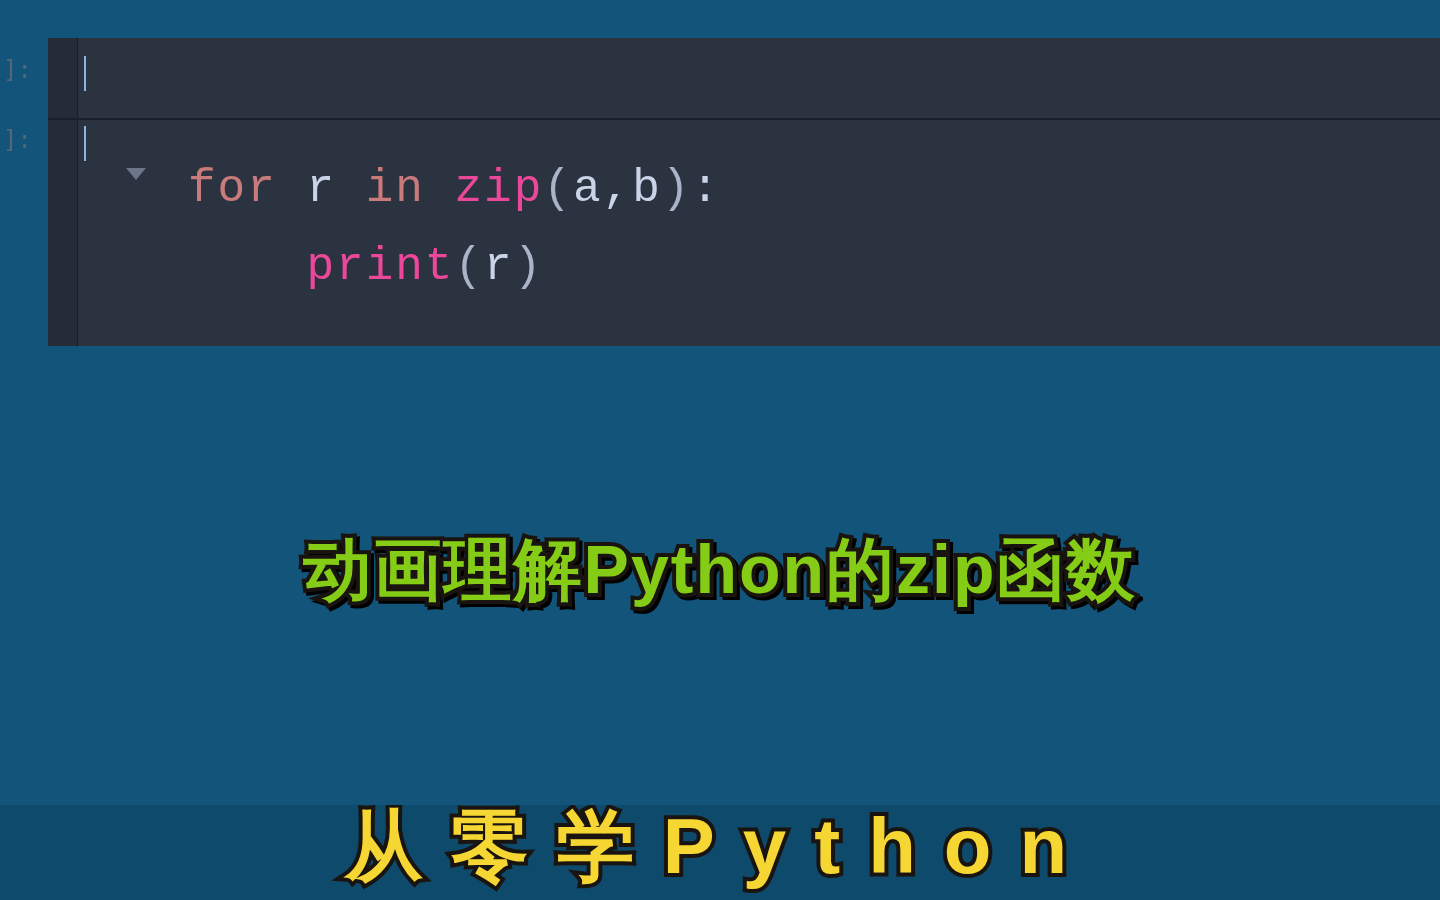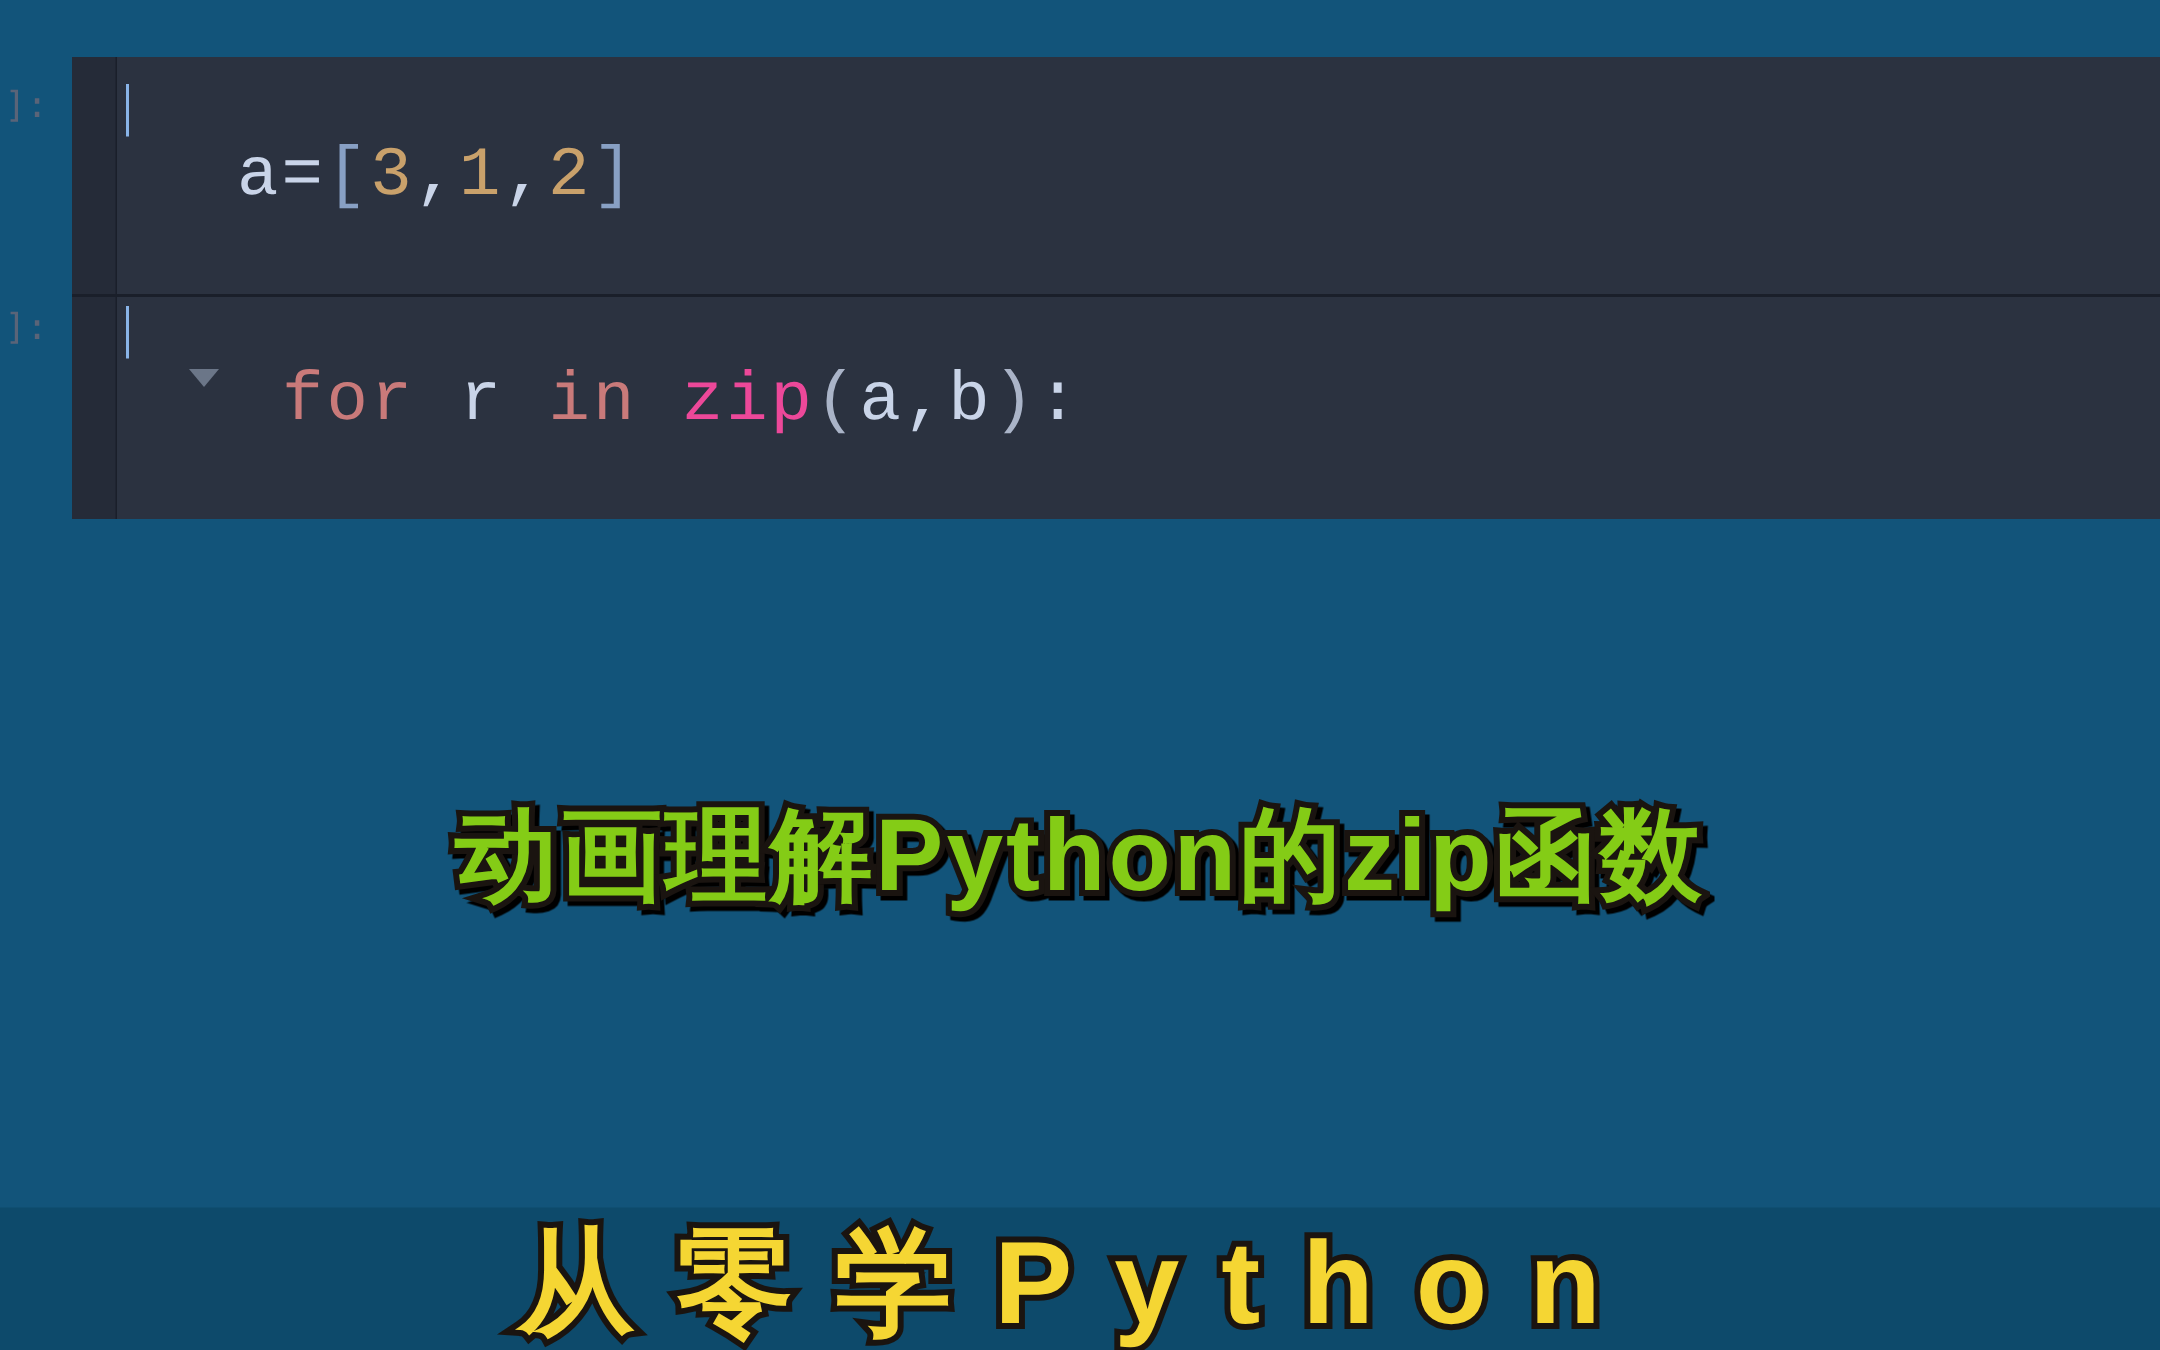--- a/index.html
+++ b/index.html
@@ -100,21 +100,21 @@
     }
     
     .bottom-banner {
       position: absolute;
       bottom: 0;
       left: 0;
       right: 0;
       height: 95px;
       background: #0d4a6b;
       display: flex;
-      align-items: center;
+      align-items: flex-end;
       justify-content: center;
       padding-top: 8px;
       overflow: hidden;
     }
     
     .bottom-text {
       font-family: 'Arial Black', 'Microsoft YaHei', sans-serif;
       font-weight: 900;
       font-size: 78px;
       color: #f5d633;
@@ -155,34 +155,34 @@
 <body>
 
 <div class="editor-container">
 
   <div class="code-cell cell-1">
     <div class="prompt-bracket">]:</div>
     <div class="cell-gutter">
       <div class="cursor-line"></div>
     </div>
     <div class="code-content">
-      <div class="code-line"><span class="tok-var">a</span><span class="tok-op">=</span><span class="tok-bracket">[</span><span class="tok-num">3</span><span class="tok-comma">,</span><span class="tok-num">1</span><span class="tok-comma">,</span><span class="tok-num">2</span><span class="tok-bracket">]</span></div>
     </div>
   </div>
 
   <div class="separator"></div>
 
   <div class="code-cell cell-2 cell-2-wrapper">
     <div class="prompt-bracket" style="top:6px;">]:</div>
     <div class="cell-gutter">
       <div class="cursor-line"></div>
     </div>
     <div class="cell-2-fold"></div>
     <div class="code-content" style="padding-top:30px; padding-left:110px;">
       <div class="code-line"><span class="tok-keyword">for</span><span> </span><span class="tok-var">r</span><span> </span><span class="tok-keyword">in</span><span> </span><span class="tok-builtin">zip</span><span class="tok-paren">(</span><span class="tok-var">a</span><span class="tok-comma">,</span><span class="tok-var">b</span><span class="tok-paren">)</span><span class="tok-op">:</span></div>
+      <div class="code-line"><span>    </span><span class="tok-builtin">print</span><span class="tok-paren">(</span><span class="tok-var">r</span><span class="tok-paren">)</span></div>
     </div>
   </div>
 
 </div>
 
 <div class="title-overlay">动画理解Python的zip函数</div>
 
 <div class="bottom-banner">
   <div class="bottom-text">从零学Python</div>
 </div>

